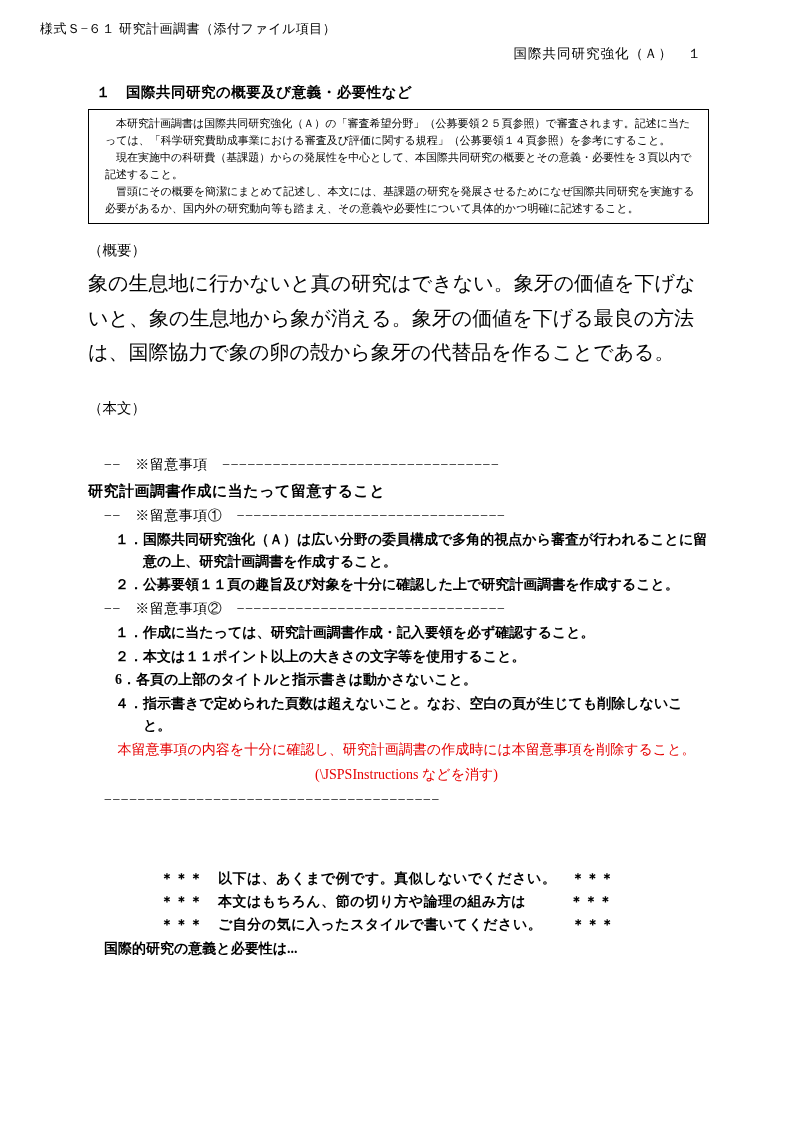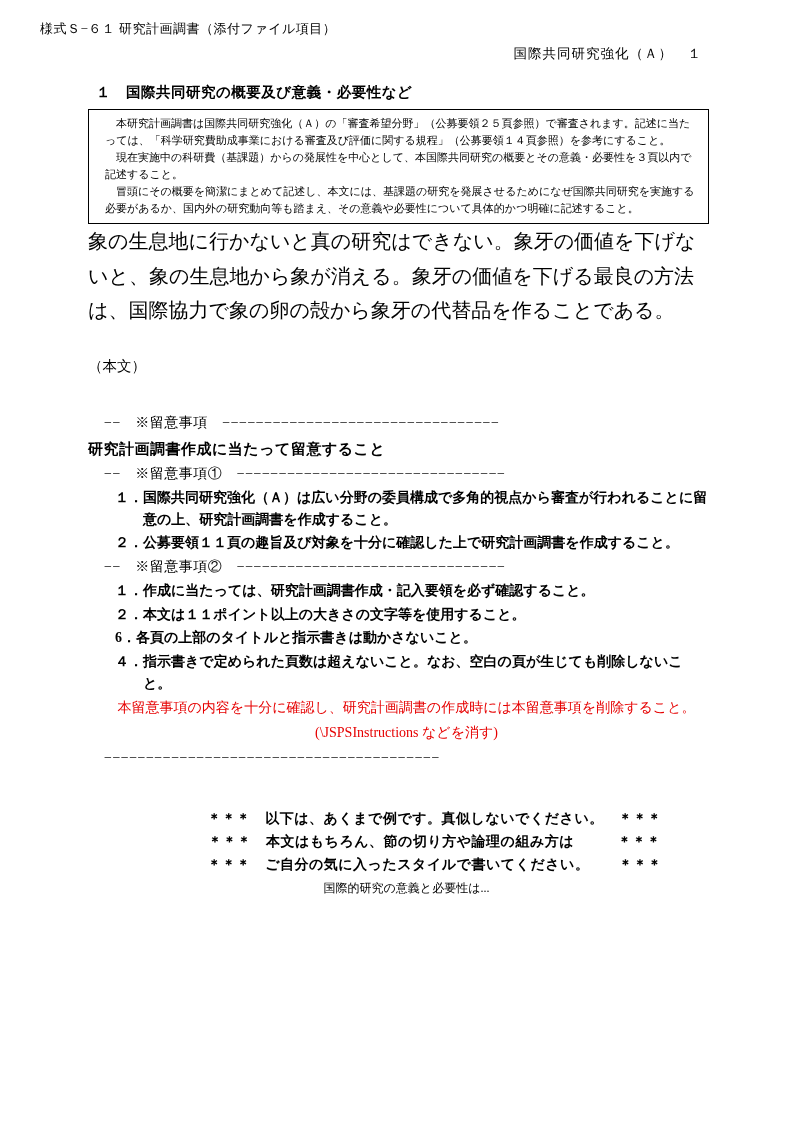--- a/index.html
+++ b/index.html
@@ -76,52 +76,54 @@
     text-indent: -2em;
     font-weight: bold;
   }
   .red-line {
     color: var(--red, #e60000);
     margin: 3px 0 0 16px;
     font-size: 14px;
     text-align: center;
   }
   .divider-bottom { margin-left: 16px; margin-top: 3px; }
-  .example { margin-top: 42px; text-align: center; }
+  .example { margin-top: 60px; }
   .star-line {
     font-family: "Liberation Sans", sans-serif;
     font-weight: bold;
     font-size: 14px;
     margin: 5px 0 5px 72px;
     letter-spacing: 0.5px;
     white-space: pre;
   }
   .example-closing {
-    font-size: 12px;
+    font-size: 14px;
     margin: 6px 0 0 16px;
+    font-weight: bold;
   }
 </style>
 </head>
 <body>
 
 <div class="page">
 
   <div class="header-left">様式Ｓ−６１ 研究計画調書（添付ファイル項目）</div>
   <div class="header-right">国際共同研究強化（Ａ）　１</div>
 
   <div class="content">
 
     <h1 class="section-title">１　国際共同研究の概要及び意義・必要性など</h1>
 
     <div class="notice-box">
       <p>　本研究計画調書は国際共同研究強化（Ａ）の「審査希望分野」（公募要領２５頁参照）で審査されます。記述に当たっては、「科学研究費助成事業における審査及び評価に関する規程」（公募要領１４頁参照）を参考にすること。</p>
       <p>　現在実施中の科研費（基課題）からの発展性を中心として、本国際共同研究の概要とその意義・必要性を３頁以内で記述すること。</p>
       <p>　冒頭にその概要を簡潔にまとめて記述し、本文には、基課題の研究を発展させるためになぜ国際共同研究を実施する必要があるか、国内外の研究動向等も踏まえ、その意義や必要性について具体的かつ明確に記述すること。</p>
     </div>
 
+    <p class="label">（概要）</p>
     <p class="body-text">象の生息地に行かないと真の研究はできない。象牙の価値を下げないと、象の生息地から象が消える。象牙の価値を下げる最良の方法は、国際協力で象の卵の殻から象牙の代替品を作ることである。</p>
 
     <p class="label main-label">（本文）</p>
 
     <div class="instructions">
       <p class="dash-line">−−　※留意事項　−−−−−−−−−−−−−−−−−−−−−−−−−−−−−−−−−</p>
       <p class="inst-title">研究計画調書作成に当たって留意すること</p>
       <p class="dash-line">−−　※留意事項①　−−−−−−−−−−−−−−−−−−−−−−−−−−−−−−−−</p>
 
       <div class="inst-items">

